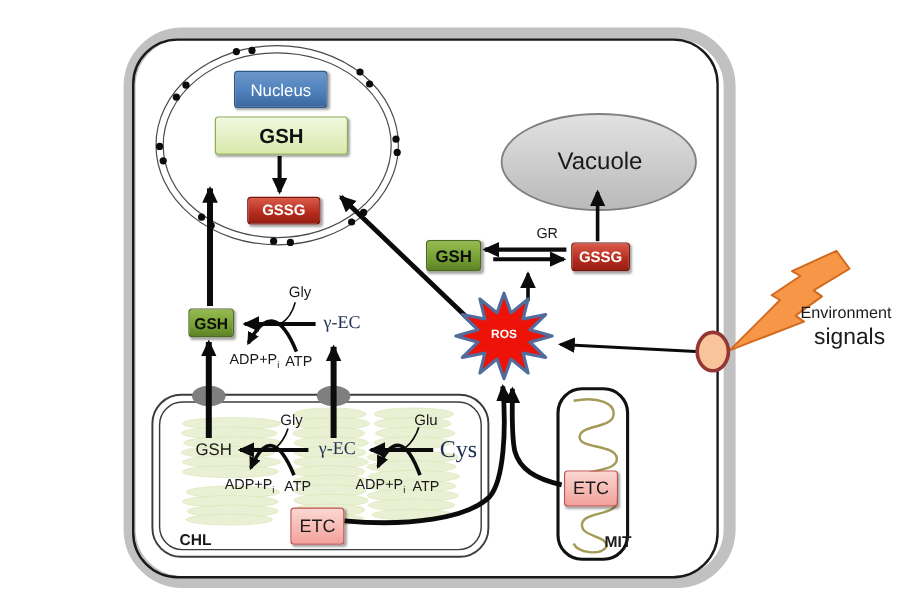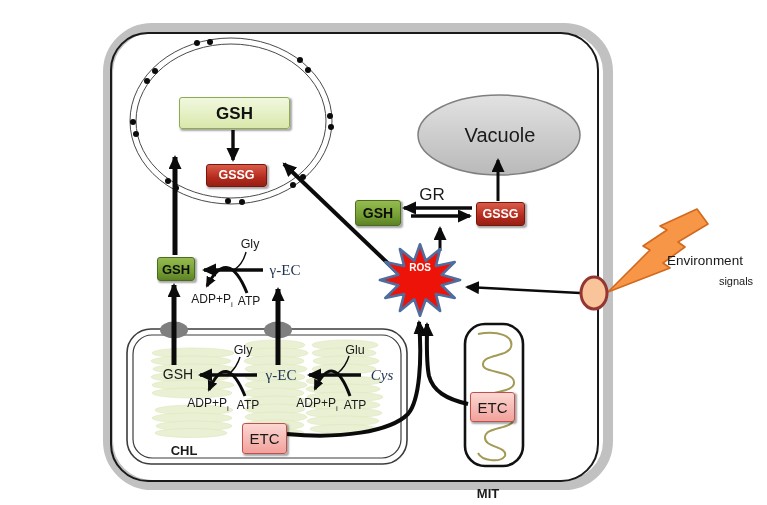--- a/index.html
+++ b/index.html
@@ -166,20 +166,23 @@
 
     <polygon class="ros-star" points="460.1,280 441.7,285.2 454.7,297.9 435.9,294.1 440.1,310.9 425.8,299.3 420,315.7
               414.2,299.3 399.9,310.9 404.1,294.1 385.3,297.9 398.3,285.2 379.9,280 398.3,274.8
               385.3,262.1 404.1,265.9 399.9,249.1 414.2,260.7 420,244.3 425.8,260.7 440.1,249.1
               435.9,265.9 454.7,262.1 441.7,274.8"></polygon>
 
     <polygon class="bolt" points="608,292 650,250 643,246 667,230 660,226 697,209 708,224 678,242 685,247 663,263 670,268"></polygon>
     <ellipse class="receptor" cx="594" cy="293" rx="13" ry="16"></ellipse>
   </svg>
 
+  <div class="box box-blue" style="left:195px;top:59px;width:76px;height:29px;font-size:14px;">
+      <span>Nucleus</span>
+    </div>
   <div class="box box-lightgreen bold" style="left:179px;top:97px;width:109px;height:30px;font-size:17px;">
       <span>GSH</span>
     </div>
   <div class="box box-red bold" style="left:206px;top:164px;width:59px;height:21px;font-size:12.5px;">
       <span>GSSG</span>
     </div>
 
   <div class="box box-green bold" style="left:157px;top:257px;width:36px;height:22px;font-size:13px;">
       <span>GSH</span>
     </div>
@@ -192,36 +195,36 @@
     </div>
 
   <div class="box box-pink" style="left:242px;top:423px;width:43px;height:29px;font-size:15px;">
       <span>ETC</span>
     </div>
   <div class="box box-pink" style="left:470px;top:392px;width:43px;height:28px;font-size:15px;">
       <span>ETC</span>
     </div>
 
   <div class="lbl" style="left:500px;top:135px;font-size:20px;">Vacuole</div>
-  <div class="lbl" style="left:432px;top:194px;font-size:17px;">GR</div>
-  <div class="lbl bold" style="left:420px;top:268px;font-size:10px;color:#fff;">ROS</div>
+  <div class="lbl" style="left:456px;top:194px;font-size:12px;">GR</div>
+  <div class="lbl bold" style="left:420px;top:280px;font-size:10px;color:#fff;">ROS</div>
   <div class="lbl" style="left:705px;top:261px;font-size:13.5px;text-align:right;">Environment</div>
-  <div class="lbl" style="left:736px;top:281px;font-size:11px;">signals</div>
+  <div class="lbl" style="left:708px;top:281px;font-size:19px;">signals</div>
 
   <div class="lbl" style="left:250px;top:244px;font-size:12.5px;">Gly</div>
   <div class="lbl serif" style="left:285px;top:270px;font-size:15px;">γ-EC</div>
   <div class="lbl" style="left:212px;top:301px;font-size:12px;"><span>ADP+P</span><sub>i</sub></div>
   <div class="lbl" style="left:249px;top:301px;font-size:12px;">ATP</div>
 
   <div class="lbl" style="left:178px;top:374px;font-size:14px;">GSH</div>
   <div class="lbl serif" style="left:281px;top:375px;font-size:15px;">γ-EC</div>
-  <div class="lbl serif" style="left:382px;top:375px;font-size:15px;font-style:italic;">Cys</div>
+  <div class="lbl serif" style="left:382px;top:375px;font-size:20px;">Cys</div>
   <div class="lbl" style="left:243px;top:350px;font-size:12.5px;">Gly</div>
   <div class="lbl" style="left:355px;top:350px;font-size:12.5px;">Glu</div>
   <div class="lbl" style="left:208px;top:405px;font-size:12px;"><span>ADP+P</span><sub>i</sub></div>
   <div class="lbl" style="left:248px;top:405px;font-size:12px;">ATP</div>
   <div class="lbl" style="left:317px;top:405px;font-size:12px;"><span>ADP+P</span><sub>i</sub></div>
   <div class="lbl" style="left:355px;top:405px;font-size:12px;">ATP</div>
-  <div class="lbl bold" style="left:184px;top:450px;font-size:13px;">CHL</div>
-
-  <div class="lbl bold" style="left:488px;top:451px;font-size:13px;margin-top:42px;">MIT</div>
+  <div class="lbl bold" style="left:163px;top:450px;font-size:13px;">CHL</div>
+
+  <div class="lbl bold" style="left:515px;top:451px;font-size:13px;">MIT</div>
 
 </div>
 
 </body></html>

